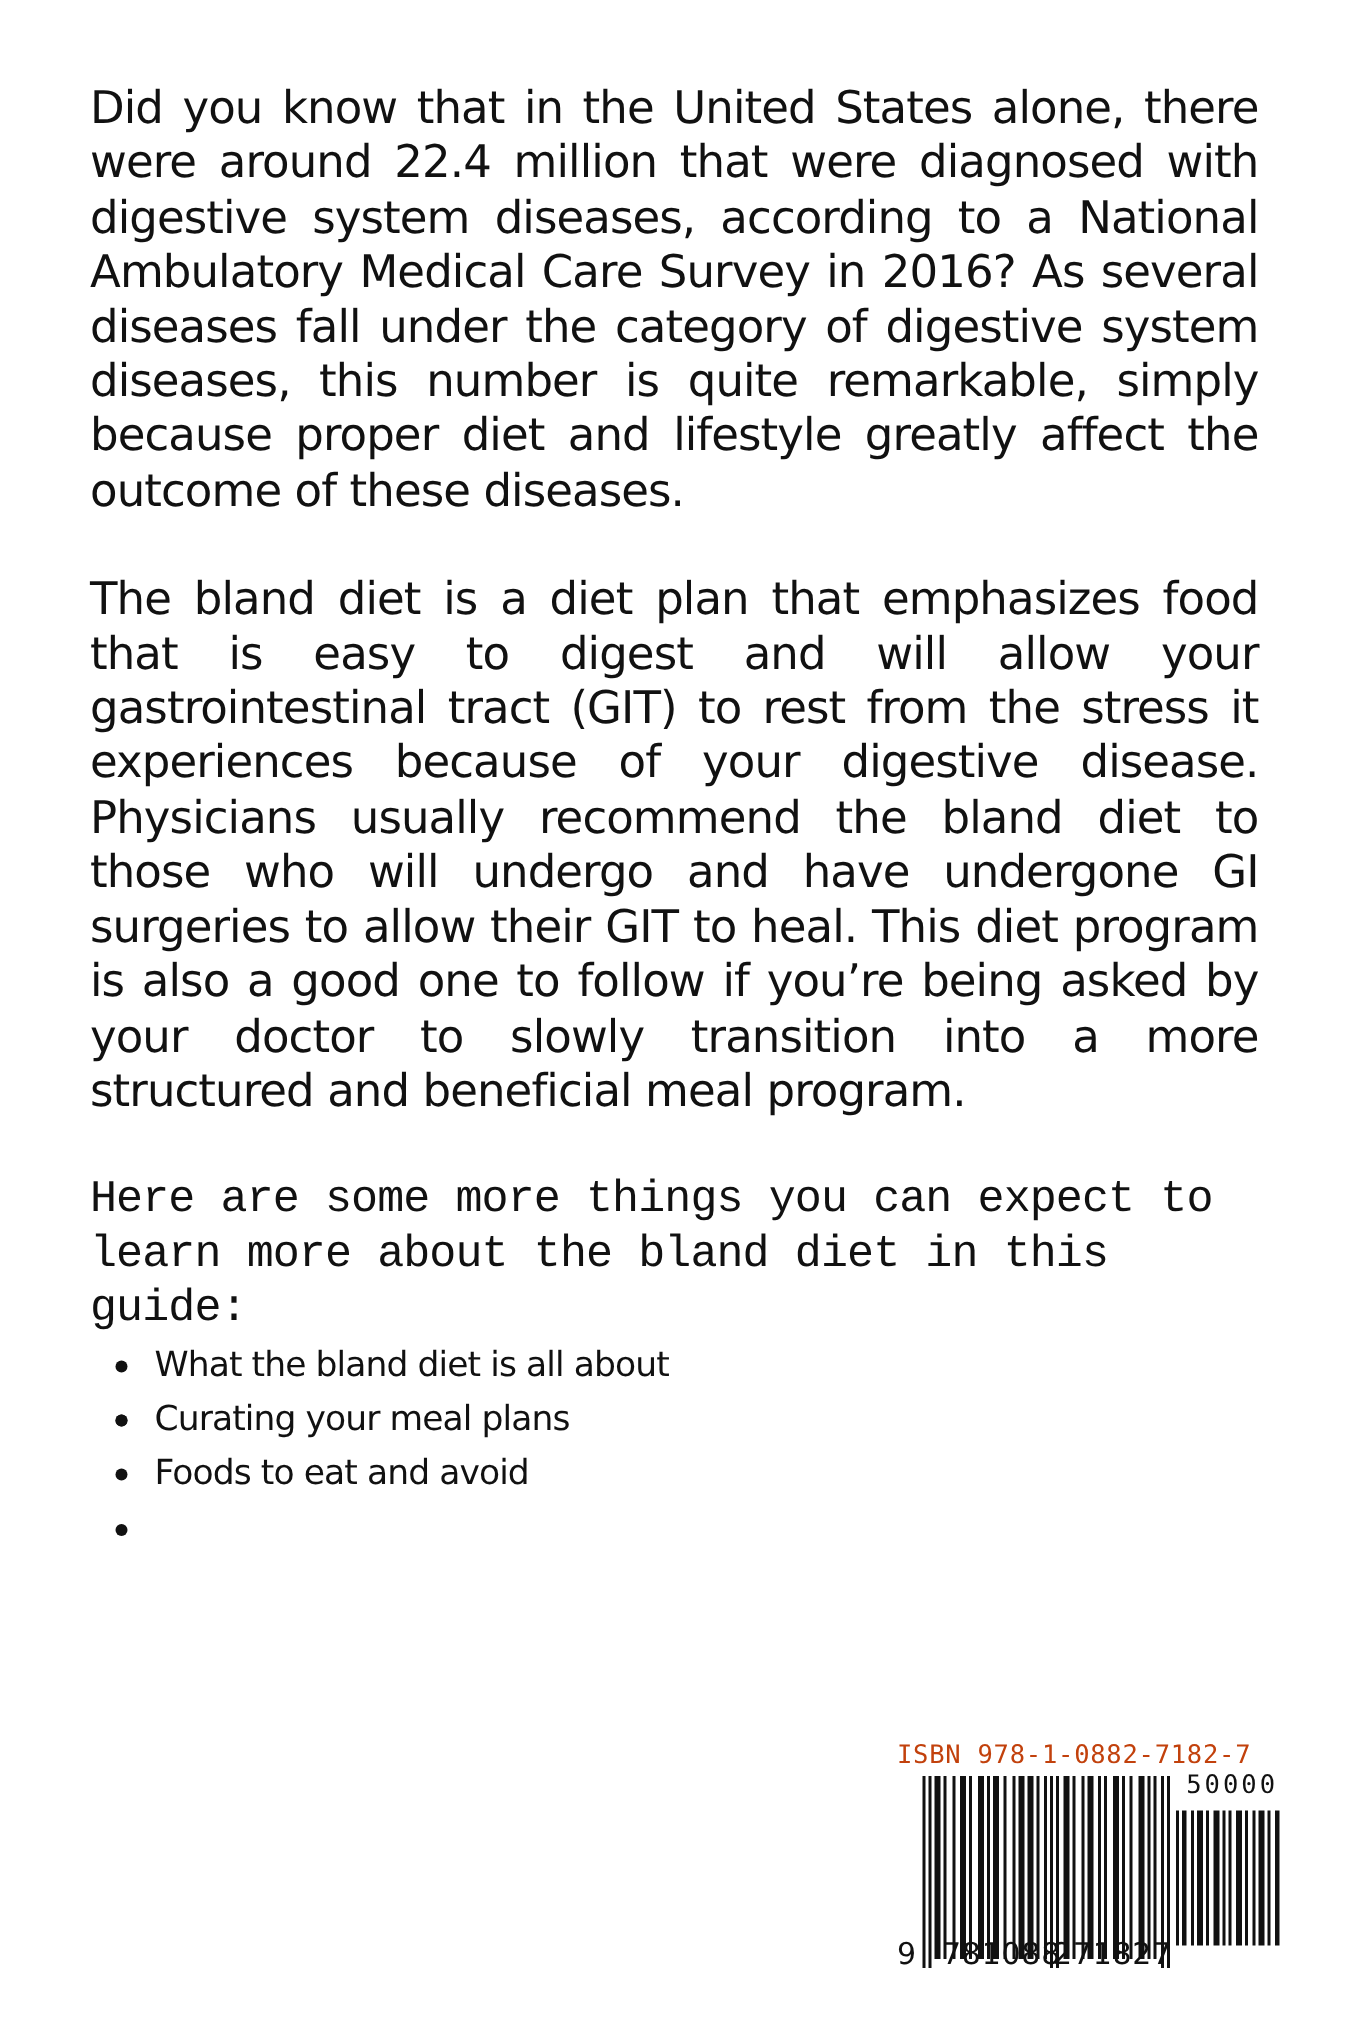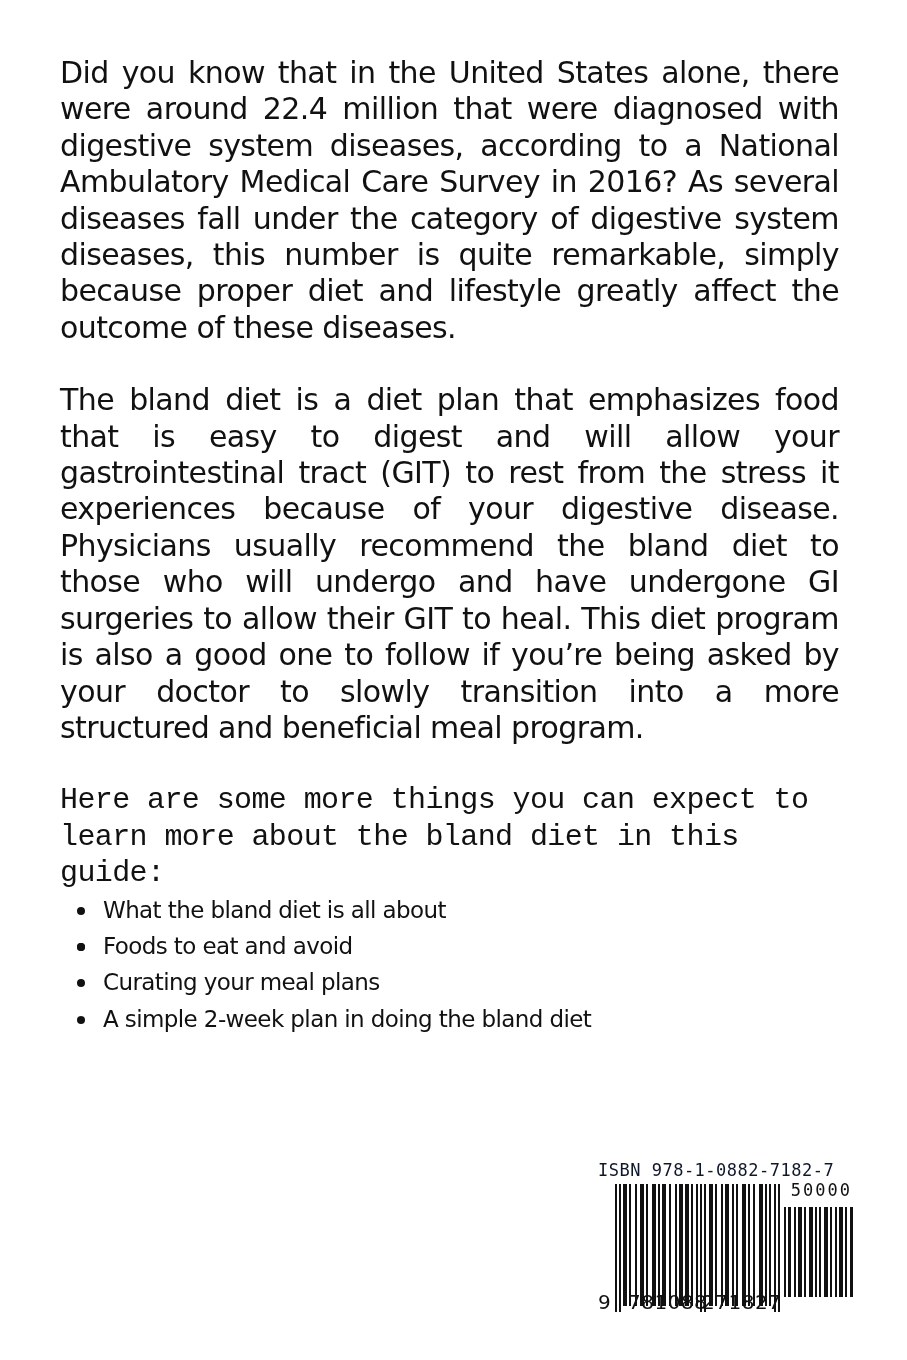--- a/index.html
+++ b/index.html
@@ -63,21 +63,21 @@
       height: 165px;
       background: #ffffff;
     }
     .isbn-text {
       position: absolute;
       left: 0;
       top: 0;
       font-family: "DejaVu Sans Mono", monospace;
       font-size: 17px;
       letter-spacing: 0.5px;
-      color: #0f172a;
+      color: #c2410c;
       white-space: nowrap;
     }
     .price-text {
       position: absolute;
       right: 4px;
       top: 20px;
       font-family: "DejaVu Sans Mono", monospace;
       font-size: 17px;
       letter-spacing: 2px;
       color: #111;
@@ -117,23 +117,23 @@
 </head>
 <body>
 
 <div class="page">
   <p class="para p1">Did you know that in the United States alone, there were around 22.4 million that were diagnosed with digestive system diseases, according to a National Ambulatory Medical Care Survey in 2016? As several diseases fall under the category of digestive system diseases, this number is quite remarkable, simply because proper diet and lifestyle greatly affect the outcome of these diseases.</p>
   <p class="para p2">The bland diet is a diet plan that emphasizes food that is easy to digest and will allow your gastrointestinal tract (GIT) to rest from the stress it experiences because of your digestive disease. Physicians usually recommend the bland diet to those who will undergo and have undergone GI surgeries to allow their GIT to heal. This diet program is also a good one to follow if you’re being asked by your doctor to slowly transition into a more structured and beneficial meal program.</p>
   <p class="para p3">Here are some more things you can expect to learn more about the bland diet in this guide:</p>
   <ul class="bullets">
     <li><span class="dot"></span><span>What the bland diet is all about</span></li>
     <li><span class="dot"></span></li>
+    <li><span class="dot"></span><span>Curating your meal plans</span></li>
     <li><span class="dot"></span><span>Foods to eat and avoid</span></li>
-    <li><span class="dot"></span><span>Curating your meal plans</span></li>
-    <li><span class="dot"></span><span>A simple 2-week plan in doing the bland diet</span></li>
+    <li><span class="dot"></span></li>
   </ul>
 </div>
 
 <div class="barcode">
   <div class="isbn-text">ISBN 978-1-0882-7182-7</div>
   <div class="price-text">50000</div>
 
   <div class="bars-main">
     <div class="bar guard" style="width:2px"></div>
       <div class="gap" style="width:2px"></div>

